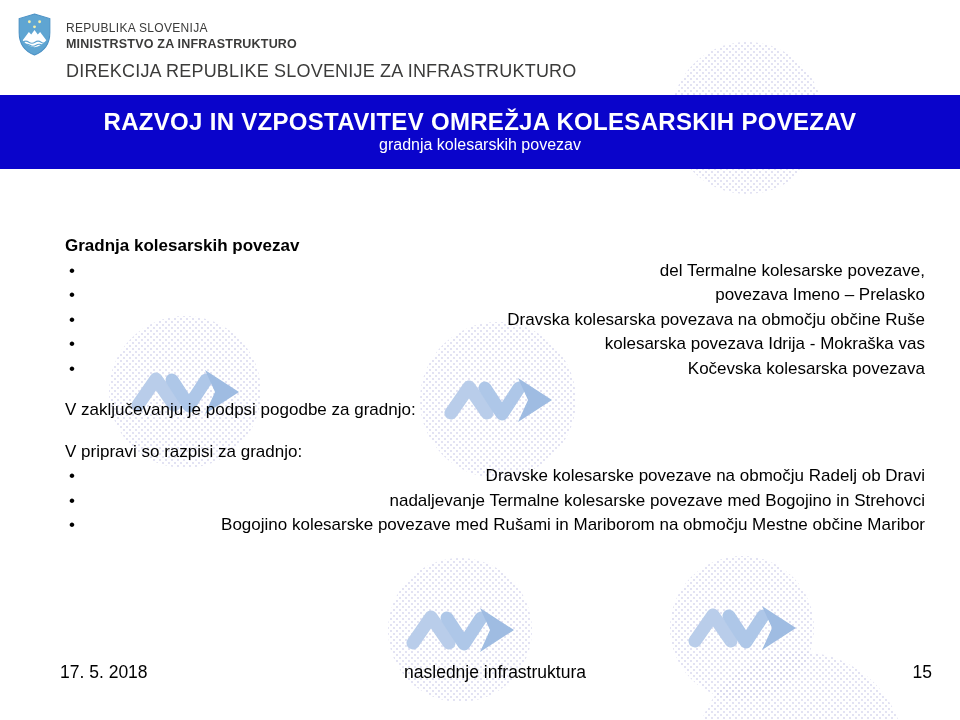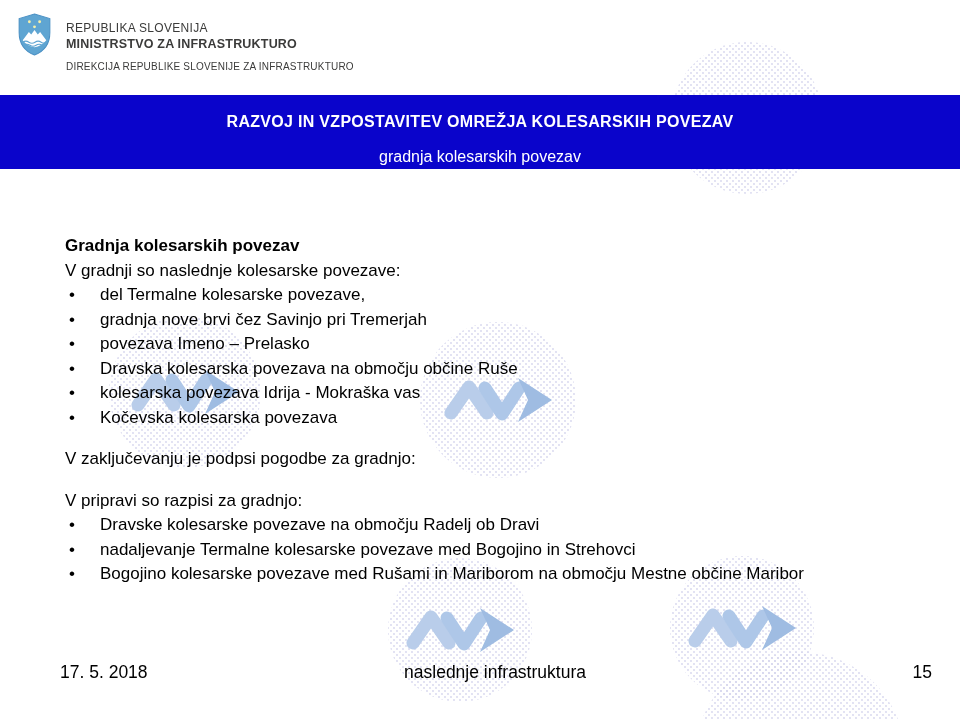--- a/index.html
+++ b/index.html
@@ -12,39 +12,39 @@
     color:#000000;
   }
   
   .watermark-layer{position:absolute;left:0;top:0;width:960px;height:720px;z-index:0;}
   
   .header{position:absolute;left:0;top:0;width:960px;height:95px;z-index:1;}
   .coat{position:absolute;left:18px;top:13px;width:33px;height:43px;}
   .org-block{position:absolute;left:66px;top:21px;color:#3b3b3a;}
   .org-line1{font-size:12px;letter-spacing:.3px;margin:0 0 2px 0;}
   .org-line2{font-size:12.5px;font-weight:bold;letter-spacing:.2px;margin:0 0 10px 0;}
-  .org-line3{font-size:10px;letter-spacing:.2px;margin:0;}
+  .org-line3{font-size:18px;letter-spacing:.2px;margin:0;}
   
   .banner{
     position:absolute;left:0;top:95px;width:960px;height:74px;z-index:2;
     background:#0a04cb;color:#ffffff;
     display:flex;flex-direction:column;align-items:center;justify-content:center;
     text-align:center;
   }
-  .banner-title{font-size:16px;font-weight:bold;letter-spacing:.3px;line-height:25px;margin:12px;}
+  .banner-title{font-size:24px;font-weight:bold;letter-spacing:.3px;line-height:25px;margin:0;}
   .banner-subtitle{font-size:16px;font-weight:normal;line-height:21px;margin:0;}
   
   .content{
     position:absolute;left:65px;top:234px;width:860px;z-index:1;
     font-size:17px;line-height:24.5px;
   }
   .content p{margin:0;}
   .sec + .sec{margin-top:17px;}
   .heading{font-weight:bold;}
-  .content ul{margin:0;padding:0;list-style:none;}
+  .content ul{margin:0;padding:0;list-style:none;text-align:right;}
   .content li{position:relative;padding-left:35px;}
   .content li::before{content:"\2022";position:absolute;left:4px;top:0;}
   
   .footer{position:absolute;left:0;top:660px;width:960px;height:26px;z-index:1;font-size:17.5px;line-height:24px;padding-left:30px;}
   .footer-date{position:absolute;left:60px;top:0;}
   .footer-center{position:absolute;left:0;top:0;width:100%;text-align:center;}
   .footer-page{position:absolute;right:58px;top:0;}
 </style>
 </head>
 <body>
@@ -97,24 +97,22 @@
 
   <div class="banner">
     <p class="banner-title">RAZVOJ IN VZPOSTAVITEV OMREŽJA KOLESARSKIH POVEZAV</p>
     <p class="banner-subtitle">gradnja kolesarskih povezav</p>
   </div>
 
   <div class="content">
 
     <div class="sec">
       <p class="heading">Gradnja kolesarskih povezav</p>
-      <p>V gradnji so naslednje kolesarske povezave:</p>
       <ul>
         <li>del Termalne kolesarske povezave,</li>
-        <li>gradnja nove brvi čez Savinjo pri Tremerjah</li>
         <li>povezava Imeno – Prelasko</li>
         <li>Dravska kolesarska povezava na območju občine Ruše</li>
         <li>kolesarska povezava Idrija - Mokraška vas</li>
         <li>Kočevska kolesarska povezava</li>
       </ul>
     </div>
 
     <div class="sec">
       <p>V zaključevanju je podpsi pogodbe za gradnjo:</p>
     </div>

